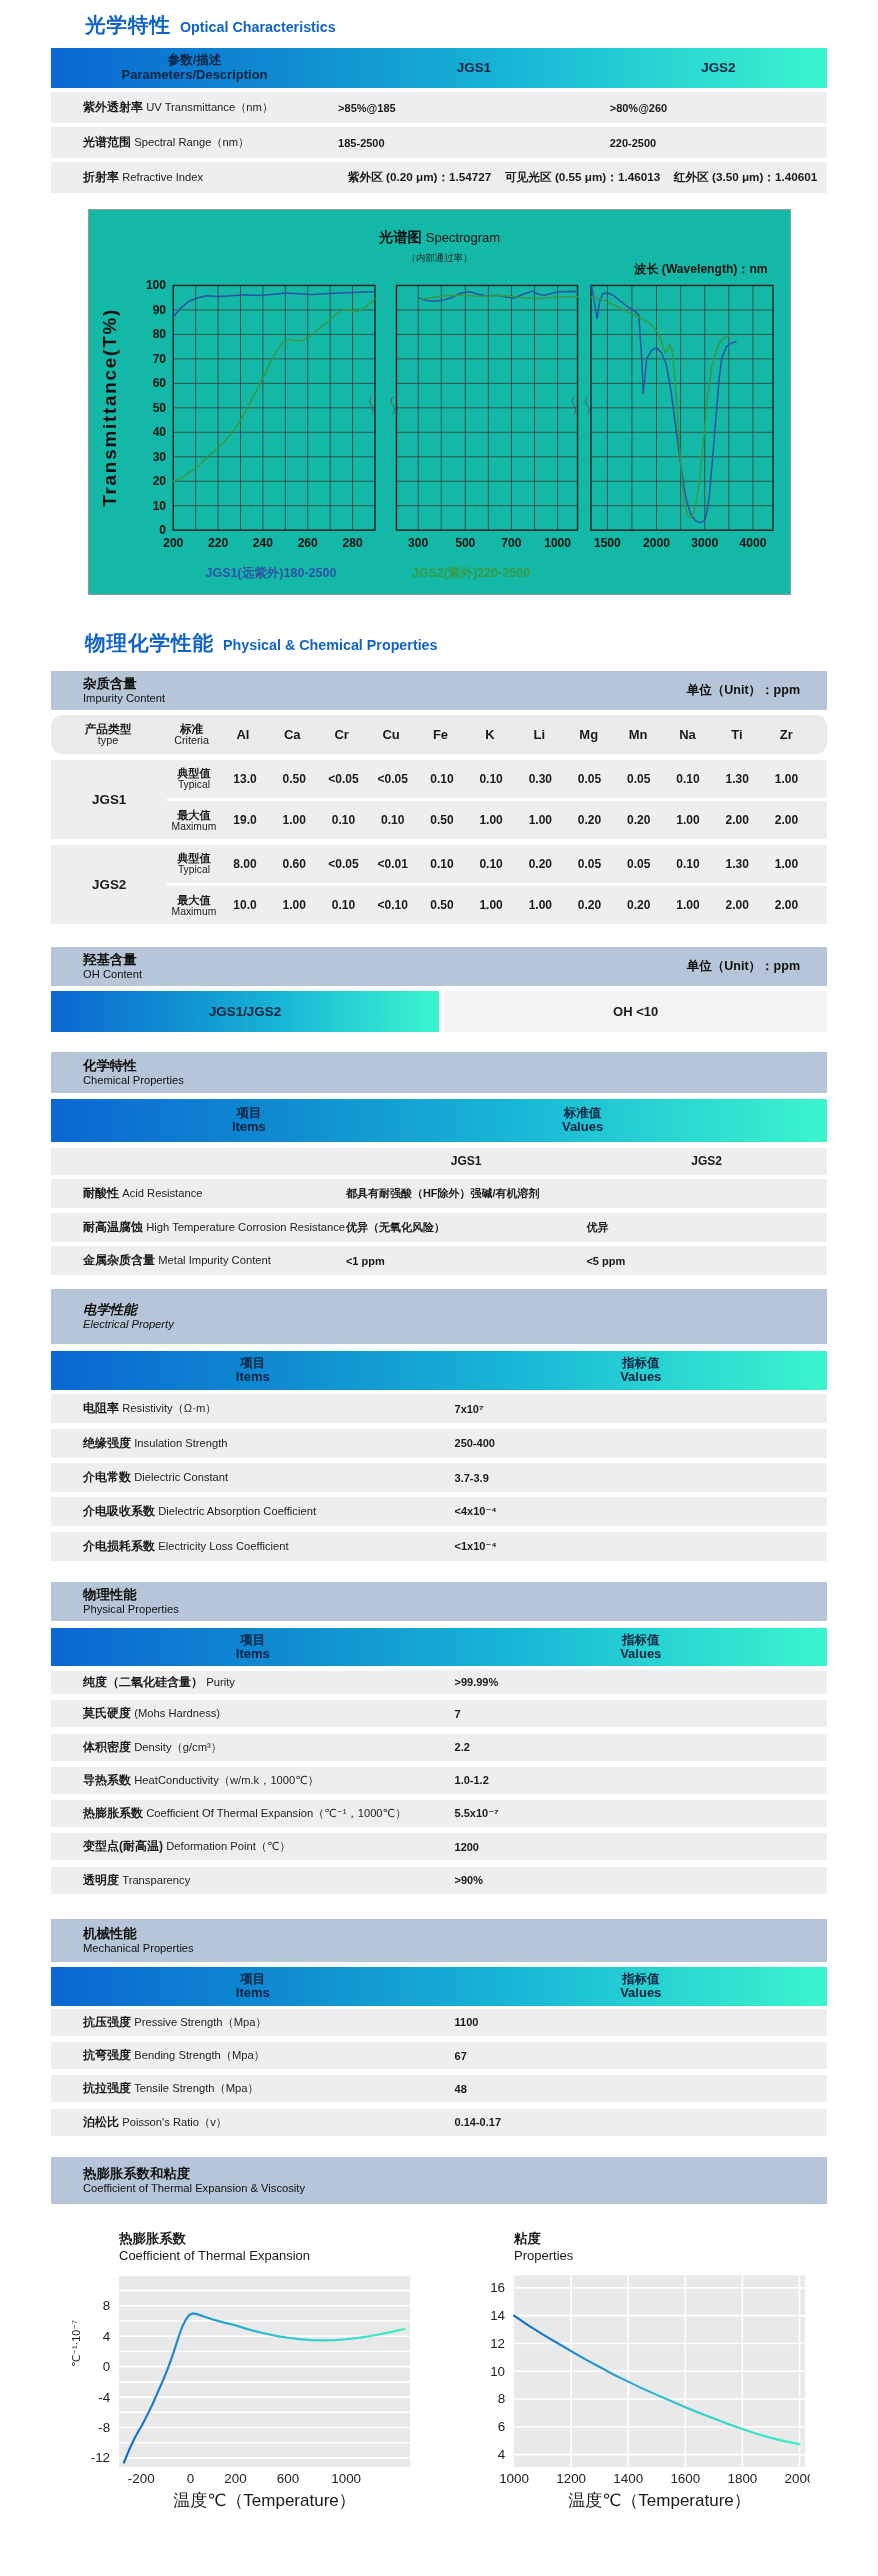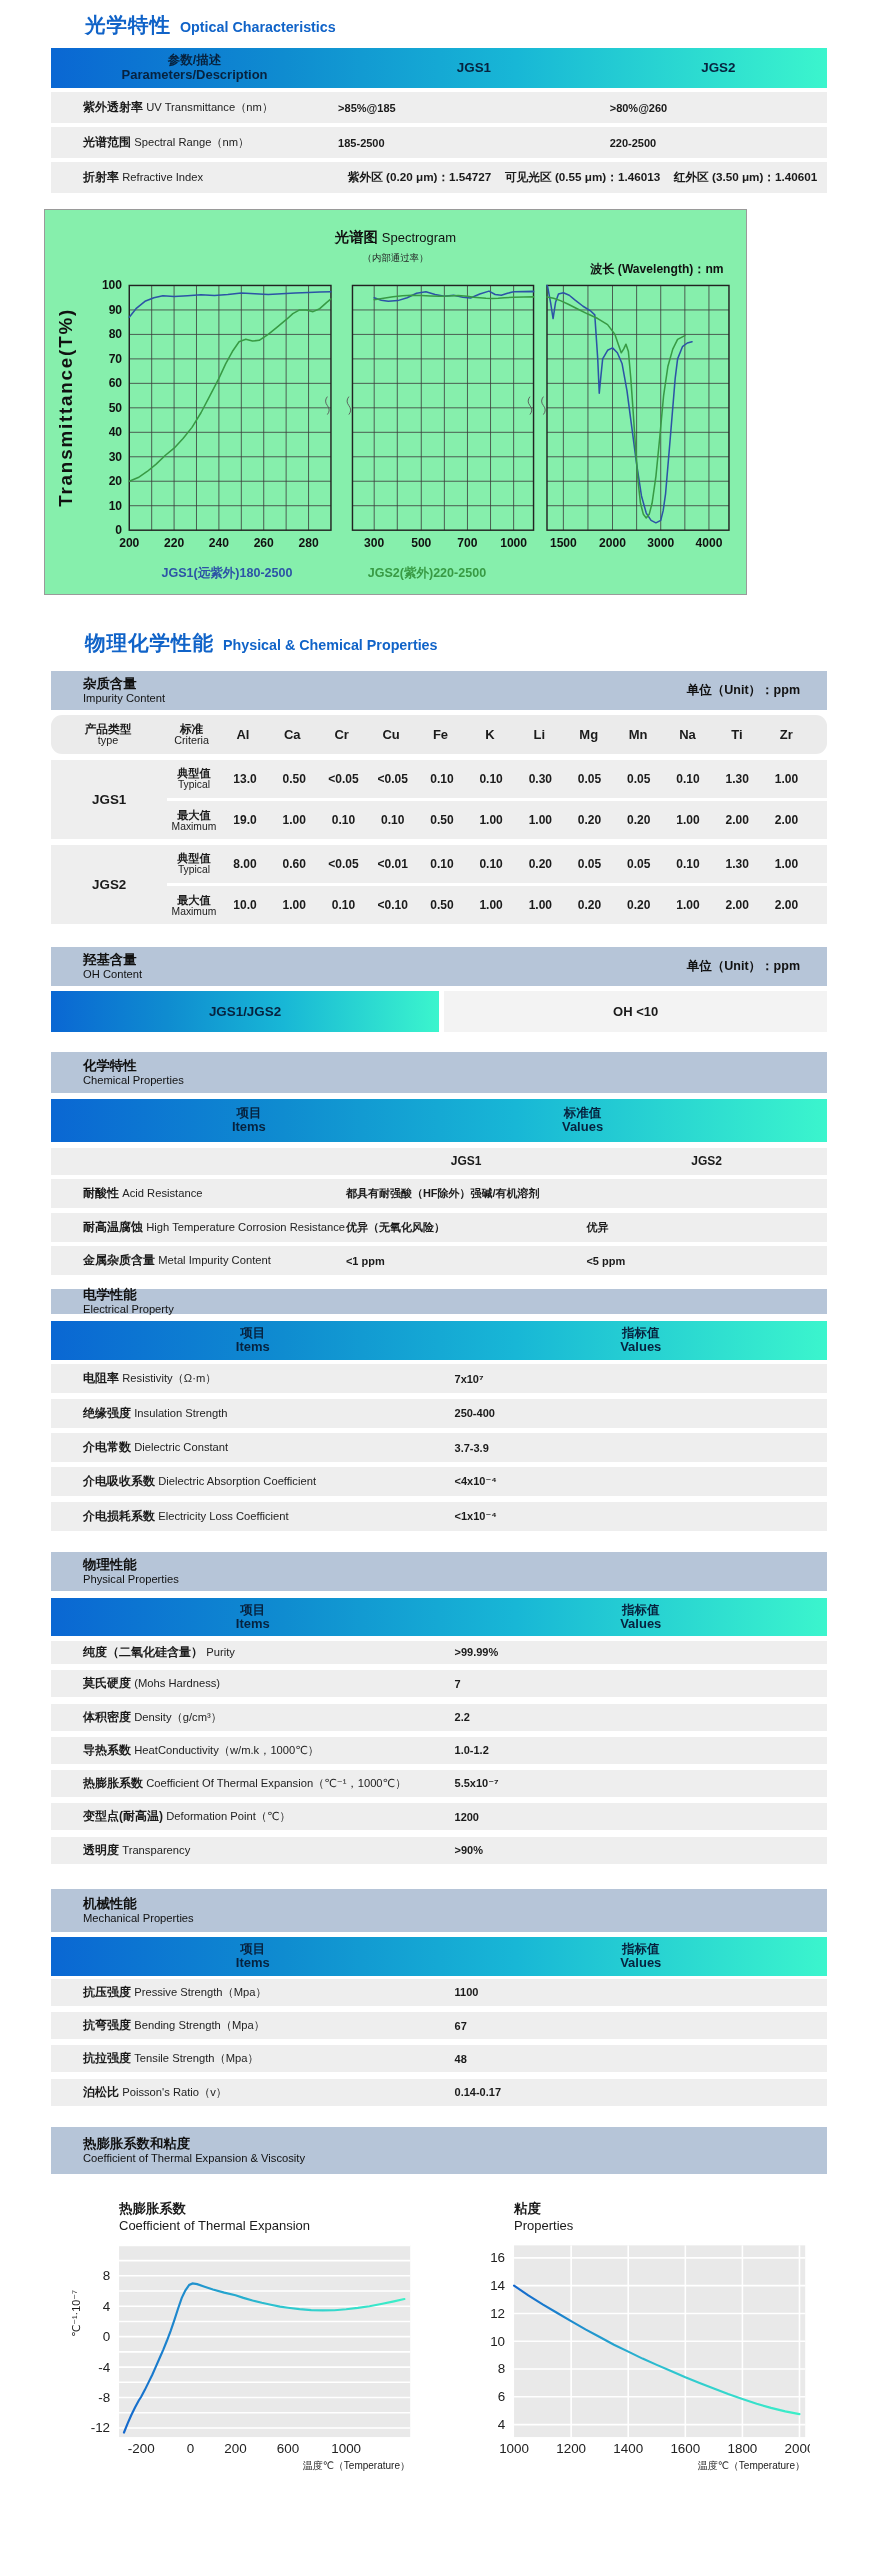--- a/index.html
+++ b/index.html
@@ -21,21 +21,21 @@
   .row .label .zh{font-weight:bold;font-size:12px;}
   .row .label .en{font-size:11.2px;color:#222;}
   .row .val{font-size:11px;font-weight:600;}
   
   .opt-hdr{grid-template-columns:37% 35% 28%;}
   .opt-row{grid-template-columns:37% 35% 28%;height:30.5px;}
   .opt-refr{grid-template-columns:37% 63%;height:30.5px;}
   .refr-vals{display:flex;}
   .refr-vals span{flex:1;text-align:center;font-size:11.7px;font-weight:600;}
   
-  .chart1-wrap{margin:16px 0 0 44px;width:701px;height:384px;border:0.9px solid #9a9a9a;background:#86efac;}
+  .chart1-wrap{margin:16px 0 0 88px;width:701px;height:384px;border:0.9px solid #9a9a9a;background:#14b8a6;}
   
   .bar{margin:0 51px;background:#b6c5d8;display:flex;align-items:center;justify-content:space-between;padding:0 27px 0 32px;}
   .bar .lines{display:flex;flex-direction:column;justify-content:center;line-height:1.2;}
   .bar .zh{font-size:13.4px;font-weight:bold;color:#111;}
   .bar .en{font-size:11.2px;color:#111;}
   .bar .unit{font-size:12.5px;font-weight:bold;color:#111;}
   
   .imp-colhdr{margin-top:5.4px;background:#ebebeb;height:39px;display:grid;grid-template-columns:15% 7% repeat(12,1fr);align-items:center;padding-right:16px;border-radius:11px;}
   .imp-colhdr .two{text-align:center;line-height:1.1;}
   .imp-colhdr .zh{font-size:11.7px;font-weight:bold;}
@@ -61,21 +61,21 @@
   .chem-span{grid-template-columns:38% 62%;height:29px;}
   
   .pv-hdr{grid-template-columns:52% 48%;}
   .pv-row{grid-template-columns:52% 48%;}
   
   .charts-row{display:flex;margin-left:65px;margin-top:27px;gap:45px;}
   .mini{width:350px;position:relative;}
   .mini-title{margin-left:54px;line-height:1.25;margin-bottom:5.4px;}
   .mini-title .zh{font-size:13.4px;font-weight:600;display:block;}
   .mini-title .en{font-size:13px;display:block;}
-  .mini-xlabel{margin-left:54px;width:291px;text-align:right;font-size:10px;margin-top:1.8px;}
+  .mini-xlabel{margin-left:54px;width:291px;text-align:center;font-size:17px;margin-top:1.8px;}
   .mini .ylab{position:absolute;left:-12.5px;top:106px;transform:rotate(-90deg);font-size:10.8px;white-space:nowrap;}
   .spacer-bottom{height:43px;}
   svg text{font-family:"Liberation Sans","DejaVu Sans",sans-serif;}
 </style>
 </head>
 <body>
 
 <div class="page">
 
   <div class="sec-title">
@@ -382,21 +382,21 @@
           <div class="val">优异</div>
         </div>
         <div class="row chem-row">
           <div class="label"><span class="zh">金属杂质含量</span> <span class="en">Metal Impurity Content</span></div>
           <div class="val">&lt;1 ppm</div>
           <div class="val">&lt;5 ppm</div>
         </div>
       </div>
   </div>
 
-  <div class="bar" style="margin-top:14.3px;height:25px;">
+  <div class="bar" style="margin-top:14.3px;height:55px;font-style:italic;">
     <div class="lines">
       <span class="zh">电学性能</span>
       <span class="en">Electrical Property</span>
     </div>
   </div>
   <div class="tbl">
     <div class="hdr grad pv-hdr" style="margin-top:6.3px;height:39px;">
       <div class="cell">
         <div class="zh">项目</div>
         <div class="en">Items</div>

